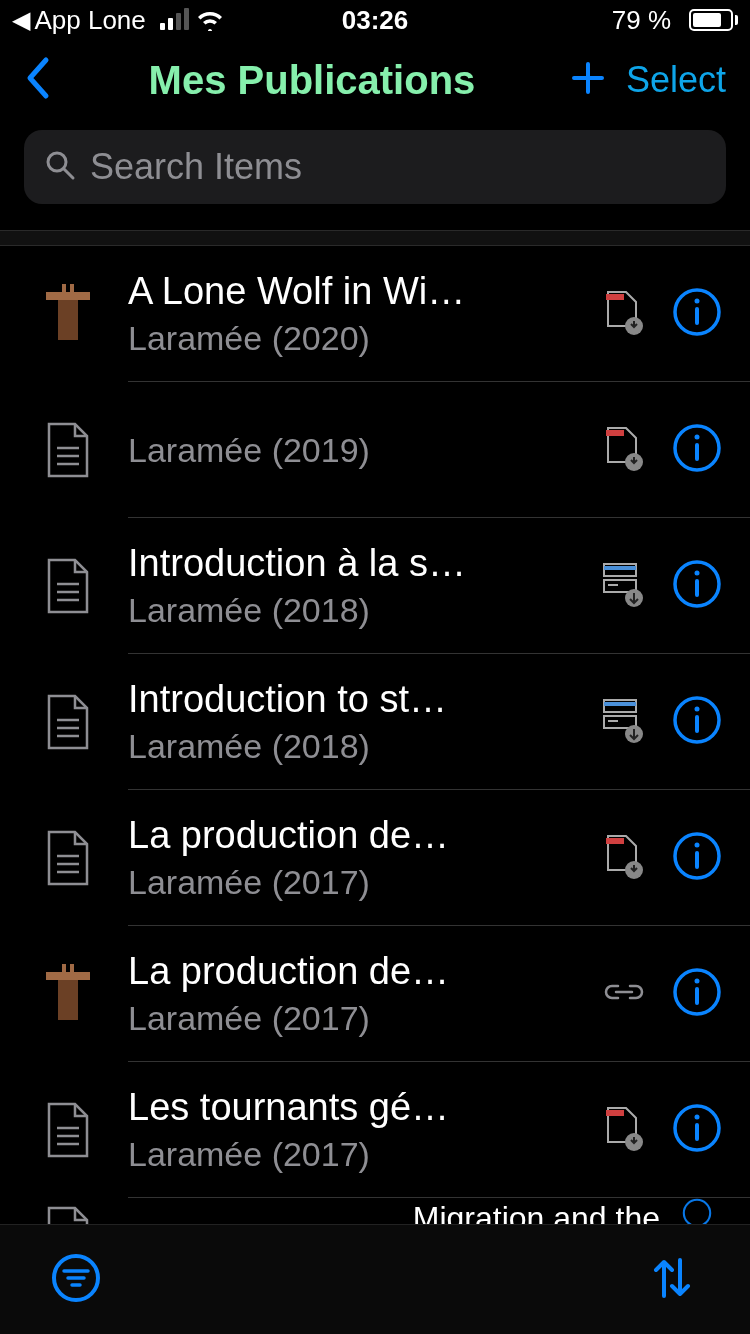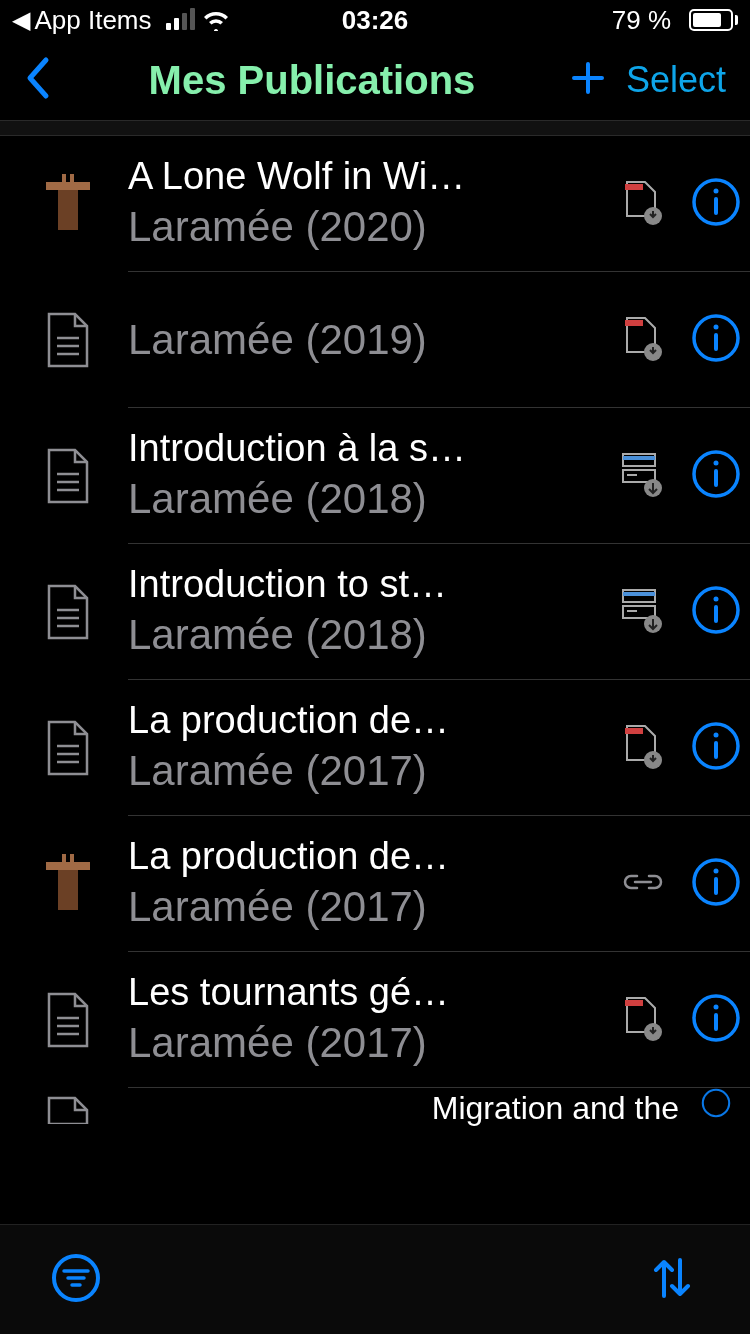--- a/index.html
+++ b/index.html
@@ -31,44 +31,44 @@
   
   .search-wrap { padding:10px 24px 26px 24px; }
   .search-field { background:#1c1c1e; border-radius:18px; height:74px; display:flex; align-items:center; padding:0 20px; gap:14px; }
   .search-field input { background:transparent; border:none; outline:none; color:#8e8e93; font-size:36px; flex:1; }
   .search-field input::placeholder { color:#8e8e93; }
   .search-icon { color:#8e8e93; }
 
   
   .divider-top { height:16px; background:#111; border-top:1px solid #2a2a2a; border-bottom:1px solid #2a2a2a; }
   .list { flex:1; overflow:hidden; }
-  .row { display:flex; align-items:center; height:136px; padding-left:28px; padding-right:9px; position:relative; }
+  .row { display:flex; align-items:center; height:136px; padding-left:28px; padding-right:28px; position:relative; }
   .row-sep { position:absolute; left:128px; right:0; bottom:0; height:1px; background:#333; }
   .row-icon { width:80px; display:flex; justify-content:center; align-items:center; }
   .row-text { flex:1; min-width:0; padding-left:20px; padding-right:12px; }
   .row-title { font-size:38px; font-weight:400; color:#fff; white-space:nowrap; overflow:hidden; text-overflow:ellipsis; line-height:1.25; }
-  .row-sub { font-size:42px; color:#8e8e93; white-space:nowrap; overflow:hidden; text-overflow:ellipsis; line-height:1.3; }
+  .row-sub { font-size:34px; color:#8e8e93; white-space:nowrap; overflow:hidden; text-overflow:ellipsis; line-height:1.3; }
   .row-actions { display:flex; align-items:center; gap:26px; }
   .info-btn { color:#0a84ff; }
 
   
   .toolbar { height:110px; background:#0a0a0a; border-top:1px solid #222; display:flex; align-items:center; justify-content:space-between; padding:0 50px; }
   .toolbar-btn { color:#0a84ff; }
   .row.partial { height:44px; align-items:flex-start; overflow:hidden; }
   .row.partial .row-title { font-size:32px;text-align:right; }
 </style>
 </head>
 <body>
 
 <div class="screen">
 
   <div class="status-bar">
     <div class="status-left">
       <span class="back-chevron">◀</span>
-      <span>App Items</span>
+      <span>App Lone</span>
       <span class="signal-bars" style="margin-left:8px">
         <span style="height:7px"></span>
           <span style="height:12px"></span>
           <span class="off" style="height:17px"></span>
           <span class="off" style="height:22px"></span>
       </span>
       <span class="wifi-icon">
         <svg width="30" height="22" viewBox="0 0 30 22">
             <path d="M15 20 a2 2 0 1 0 0.001 0 M8 13 a10 10 0 0 1 14 0 l-2.5 2.5 a6.5 6.5 0 0 0 -9 0z M3 8 a17 17 0 0 1 24 0 l-2.5 2.5 a13.5 13.5 0 0 0 -19 0z" fill="#fff"></path>
           </svg>
@@ -94,20 +94,31 @@
     </div>
     <div class="nav-title">Mes Publications</div>
     <div class="nav-add">
       <svg width="40" height="40" viewBox="0 0 40 40">
           <path d="M20 6 V34 M6 20 H34" stroke="#0a84ff" stroke-width="4" stroke-linecap="round"></path>
         </svg>
     </div>
     <div class="nav-select">Select</div>
   </div>
 
+  <div class="search-wrap">
+    <div class="search-field">
+      <span class="search-icon">
+        <svg width="32" height="32" viewBox="0 0 32 32">
+            <circle cx="13" cy="13" r="9" stroke="#8e8e93" stroke-width="3" fill="none"></circle>
+            <line x1="20" y1="20" x2="29" y2="29" stroke="#8e8e93" stroke-width="3" stroke-linecap="round"></line>
+          </svg>
+      </span>
+      <input type="text" placeholder="Search Items" style="">
+    </div>
+  </div>
 
   <div class="divider-top"></div>
 
   <div class="list" id="list">
       <div class="row">
         <div class="row-icon">
   <svg width="56" height="64" viewBox="0 0 56 64">
             <rect x="6" y="10" width="44" height="8" fill="#a06a45"></rect>
             <rect x="18" y="18" width="20" height="40" fill="#6b4025"></rect>
             <rect x="22" y="2" width="4" height="8" fill="#a06a45"></rect>

